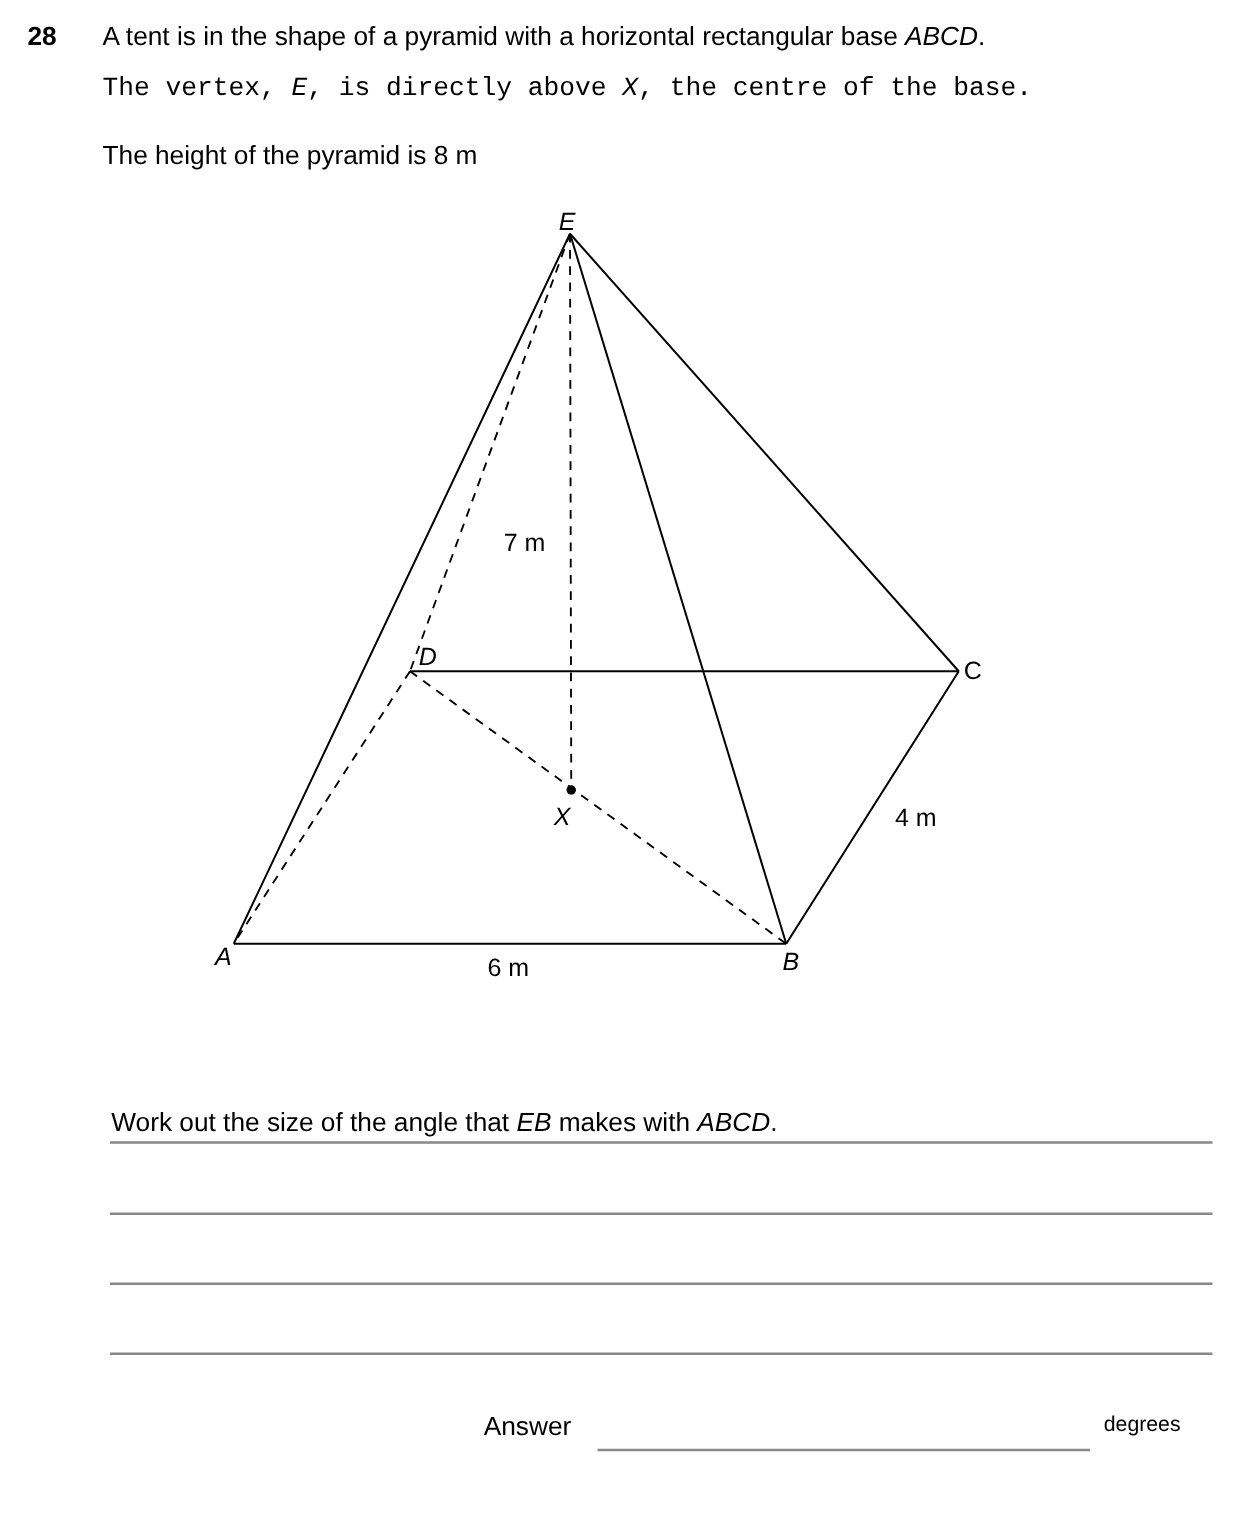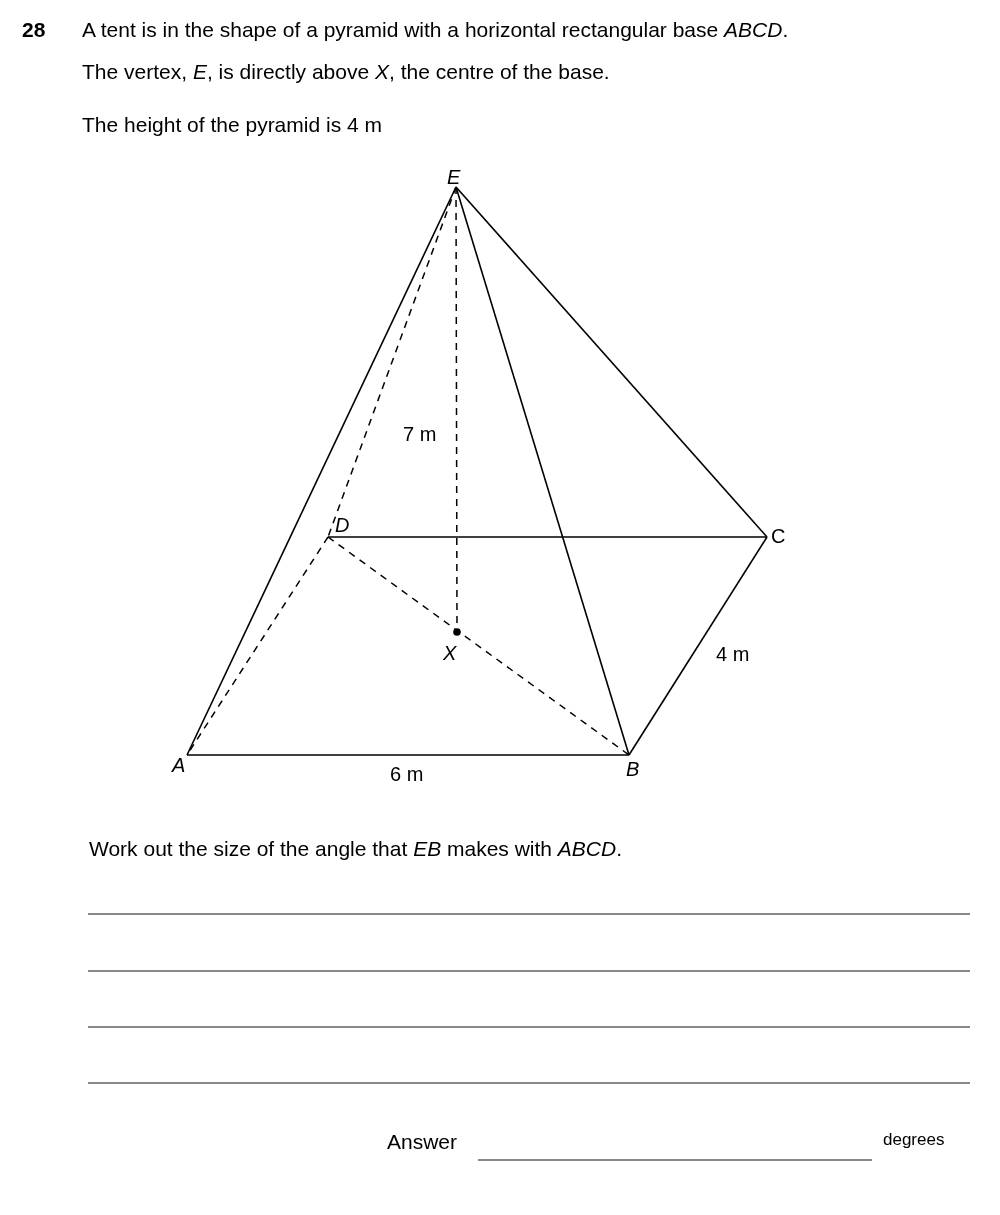--- a/index.html
+++ b/index.html
@@ -2,42 +2,42 @@
 <html><head>
   <meta charset="utf-8">
   <style>
     html, body { margin: 0; padding: 0; background: #ffffff; }
     body { width: 1000px; height: 1215px; position: relative; overflow: hidden;
            font-family: "Liberation Sans", sans-serif; color: #000; }
     .abs { position: absolute; white-space: nowrap; }
     .qnum { left: 22px; top: 18px; font-size: 21px; font-weight: bold; text-align: right; }
     .line-text { font-size: 21px; }
     .l1 { left: 82px; top: 18px; }
-    .l2 { left: 82px; top: 60px; }
+    .l2 { left: 82px; top: 60px; font-family: Liberation Mono, monospace; }
     .l3 { left: 82px; top: 113px; }
-    .prompt { left: 89px; top: 837px; font-size: 21px; }
+    .prompt { left: 89px; top: 887px; font-size: 21px; }
     i { font-style: italic; }
     svg.diagram { position: absolute; left: 0; top: 0; }
     .rule { position: absolute; left: 88px; width: 882px; height: 2px; background: #888888; }
     .answer-label { left: 387px; top: 1130px; font-size: 21px; text-align: center; }
     .answer-line { position: absolute; left: 478px; top: 1159px; width: 394px; height: 2px; background: #888888; }
     .unit { left: 883px; top: 1130px; font-size: 17px; }
     .marks { left: 852px; top: 1170px; font-size: 21px; font-weight: bold; margin-top: 44px; }
     .lbl { font-family: "Liberation Sans", sans-serif; font-size: 20px; }
   </style>
 </head>
 <body>
 
 <div class="abs qnum">28</div>
 
 <div class="abs line-text l1"><span>A tent is in the shape of a pyramid with a horizontal rectangular base </span><i>ABCD</i><span>.</span></div>
 
 <div class="abs line-text l2"><span>The vertex, </span><i>E</i><span>, is directly above </span><i>X</i><span>, the centre of the base.</span></div>
 
-<div class="abs line-text l3">The height of the pyramid is 4 m</div>
+<div class="abs line-text l3">The height of the pyramid is 8 m</div>
 
 <svg class="diagram" width="1000" height="820">
   <g stroke="#000" stroke-width="1.6" fill="none">
 
     <line x1="187" y1="755" x2="629" y2="755"></line>
     <line x1="629" y1="755" x2="767" y2="537"></line>
     <line x1="328" y1="537" x2="767" y2="537"></line>
     <line x1="456" y1="187" x2="187" y2="755"></line>
     <line x1="456" y1="187" x2="629" y2="755"></line>
     <line x1="456" y1="187" x2="767" y2="537"></line>

